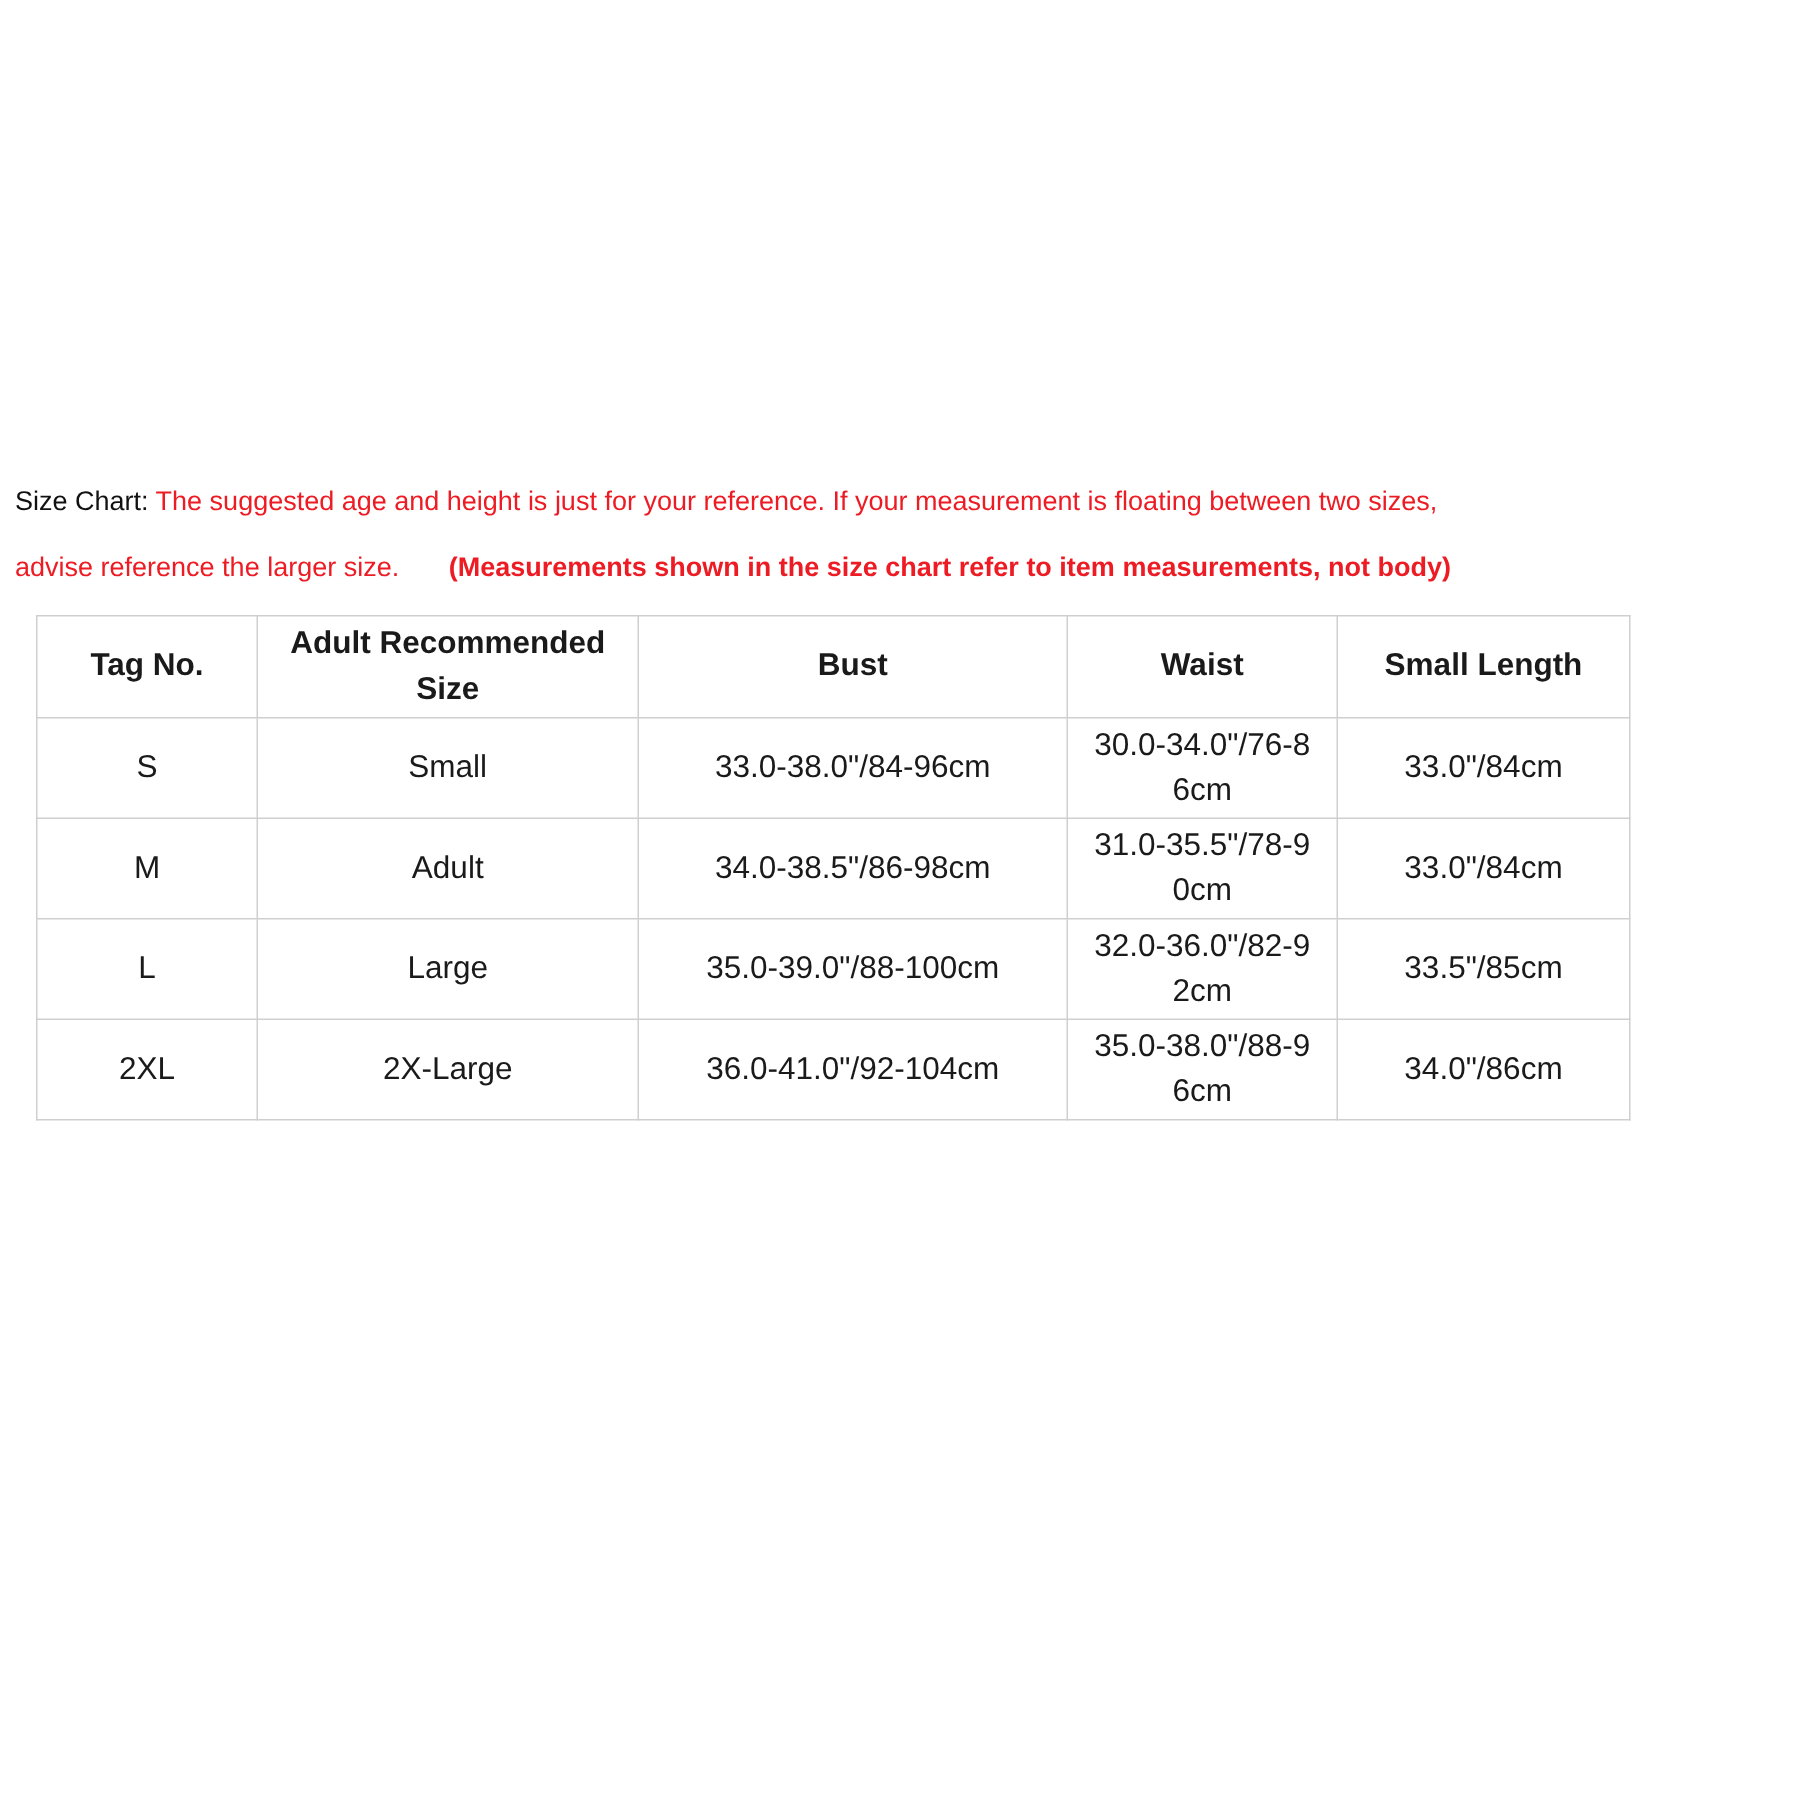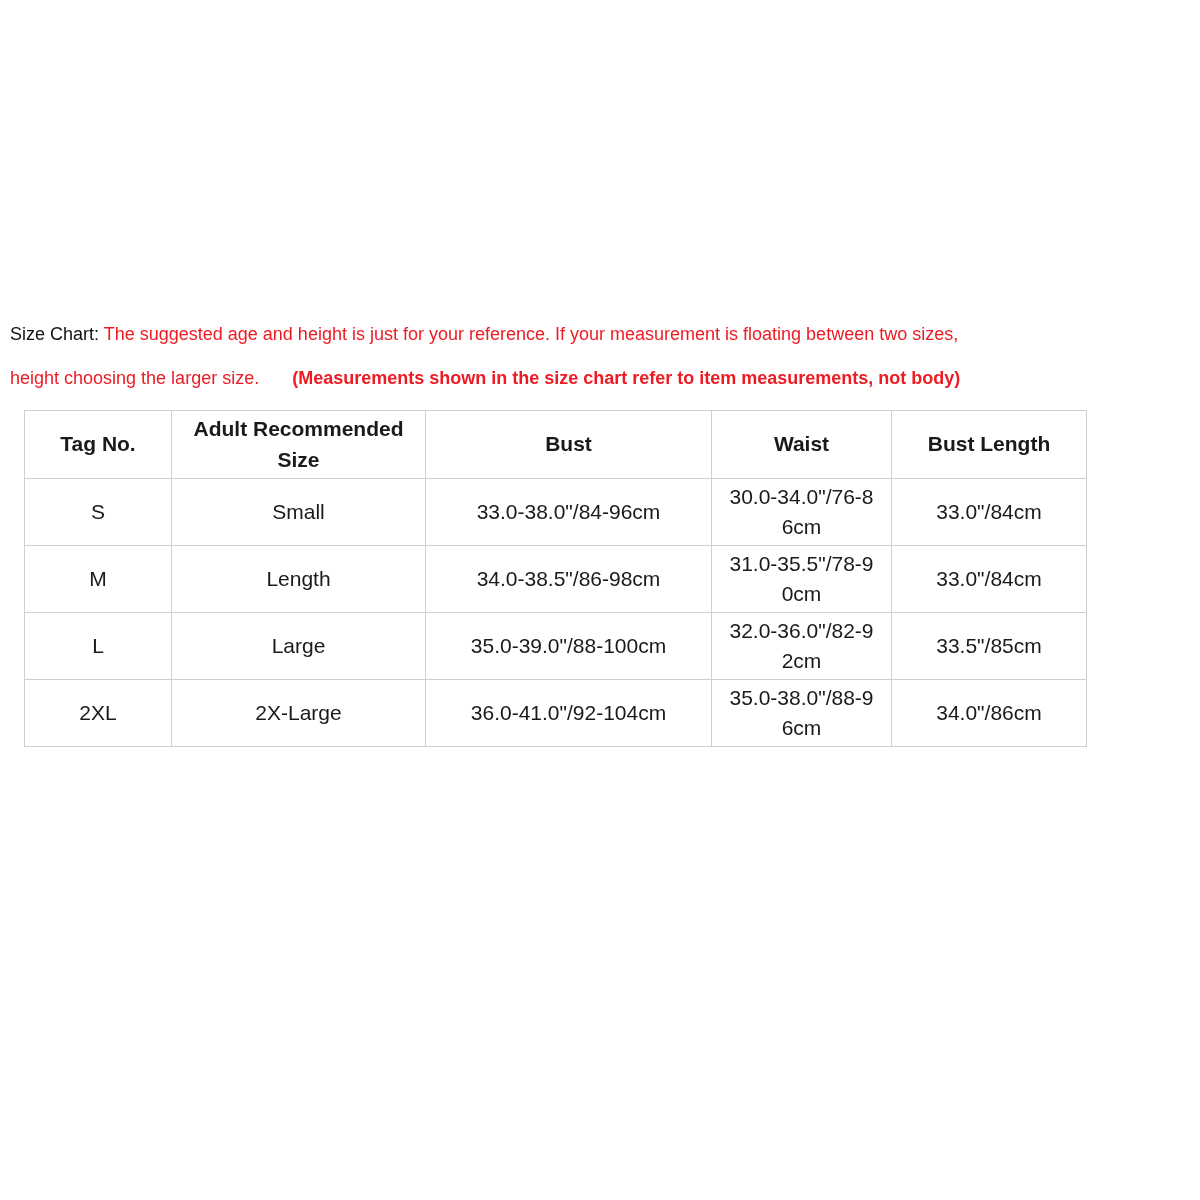--- a/index.html
+++ b/index.html
@@ -59,52 +59,52 @@
 </head>
 <body>
 
 <div class="page">
 
   <div class="note">
     <div class="note-line">
       <span class="note-black">Size Chart:</span><span class="note-red"> The suggested age and height is just for your reference. If your measurement is floating between two sizes,</span>
     </div>
     <div class="note-line">
-      <span class="note-red">height choosing the larger size. </span><span class="note-red-bold">(Measurements shown in the size chart refer to item measurements, not body)</span>
+      <span class="note-red">advise reference the larger size. </span><span class="note-red-bold">(Measurements shown in the size chart refer to item measurements, not body)</span>
     </div>
   </div>
 
   <table class="size-table">
     <colgroup>
       <col style="width:147px">
       <col style="width:254px">
       <col style="width:286px">
       <col style="width:180px">
       <col style="width:195px">
     </colgroup>
     <thead>
       <tr>
         <th>Tag No.</th>
         <th>Adult Recommended Size</th>
         <th>Bust</th>
         <th>Waist</th>
-        <th>Bust Length</th>
+        <th>Small Length</th>
       </tr>
     </thead>
     <tbody>
       <tr>
         <td>S</td>
         <td>Small</td>
         <td>33.0-38.0"/84-96cm</td>
         <td class="waist-cell">30.0-34.0"/76-86cm</td>
         <td>33.0"/84cm</td>
       </tr>
       <tr>
         <td>M</td>
-        <td>Length</td>
+        <td>Adult</td>
         <td>34.0-38.5"/86-98cm</td>
         <td class="waist-cell">31.0-35.5"/78-90cm</td>
         <td>33.0"/84cm</td>
       </tr>
       <tr>
         <td>L</td>
         <td>Large</td>
         <td>35.0-39.0"/88-100cm</td>
         <td class="waist-cell">32.0-36.0"/82-92cm</td>
         <td>33.5"/85cm</td>

